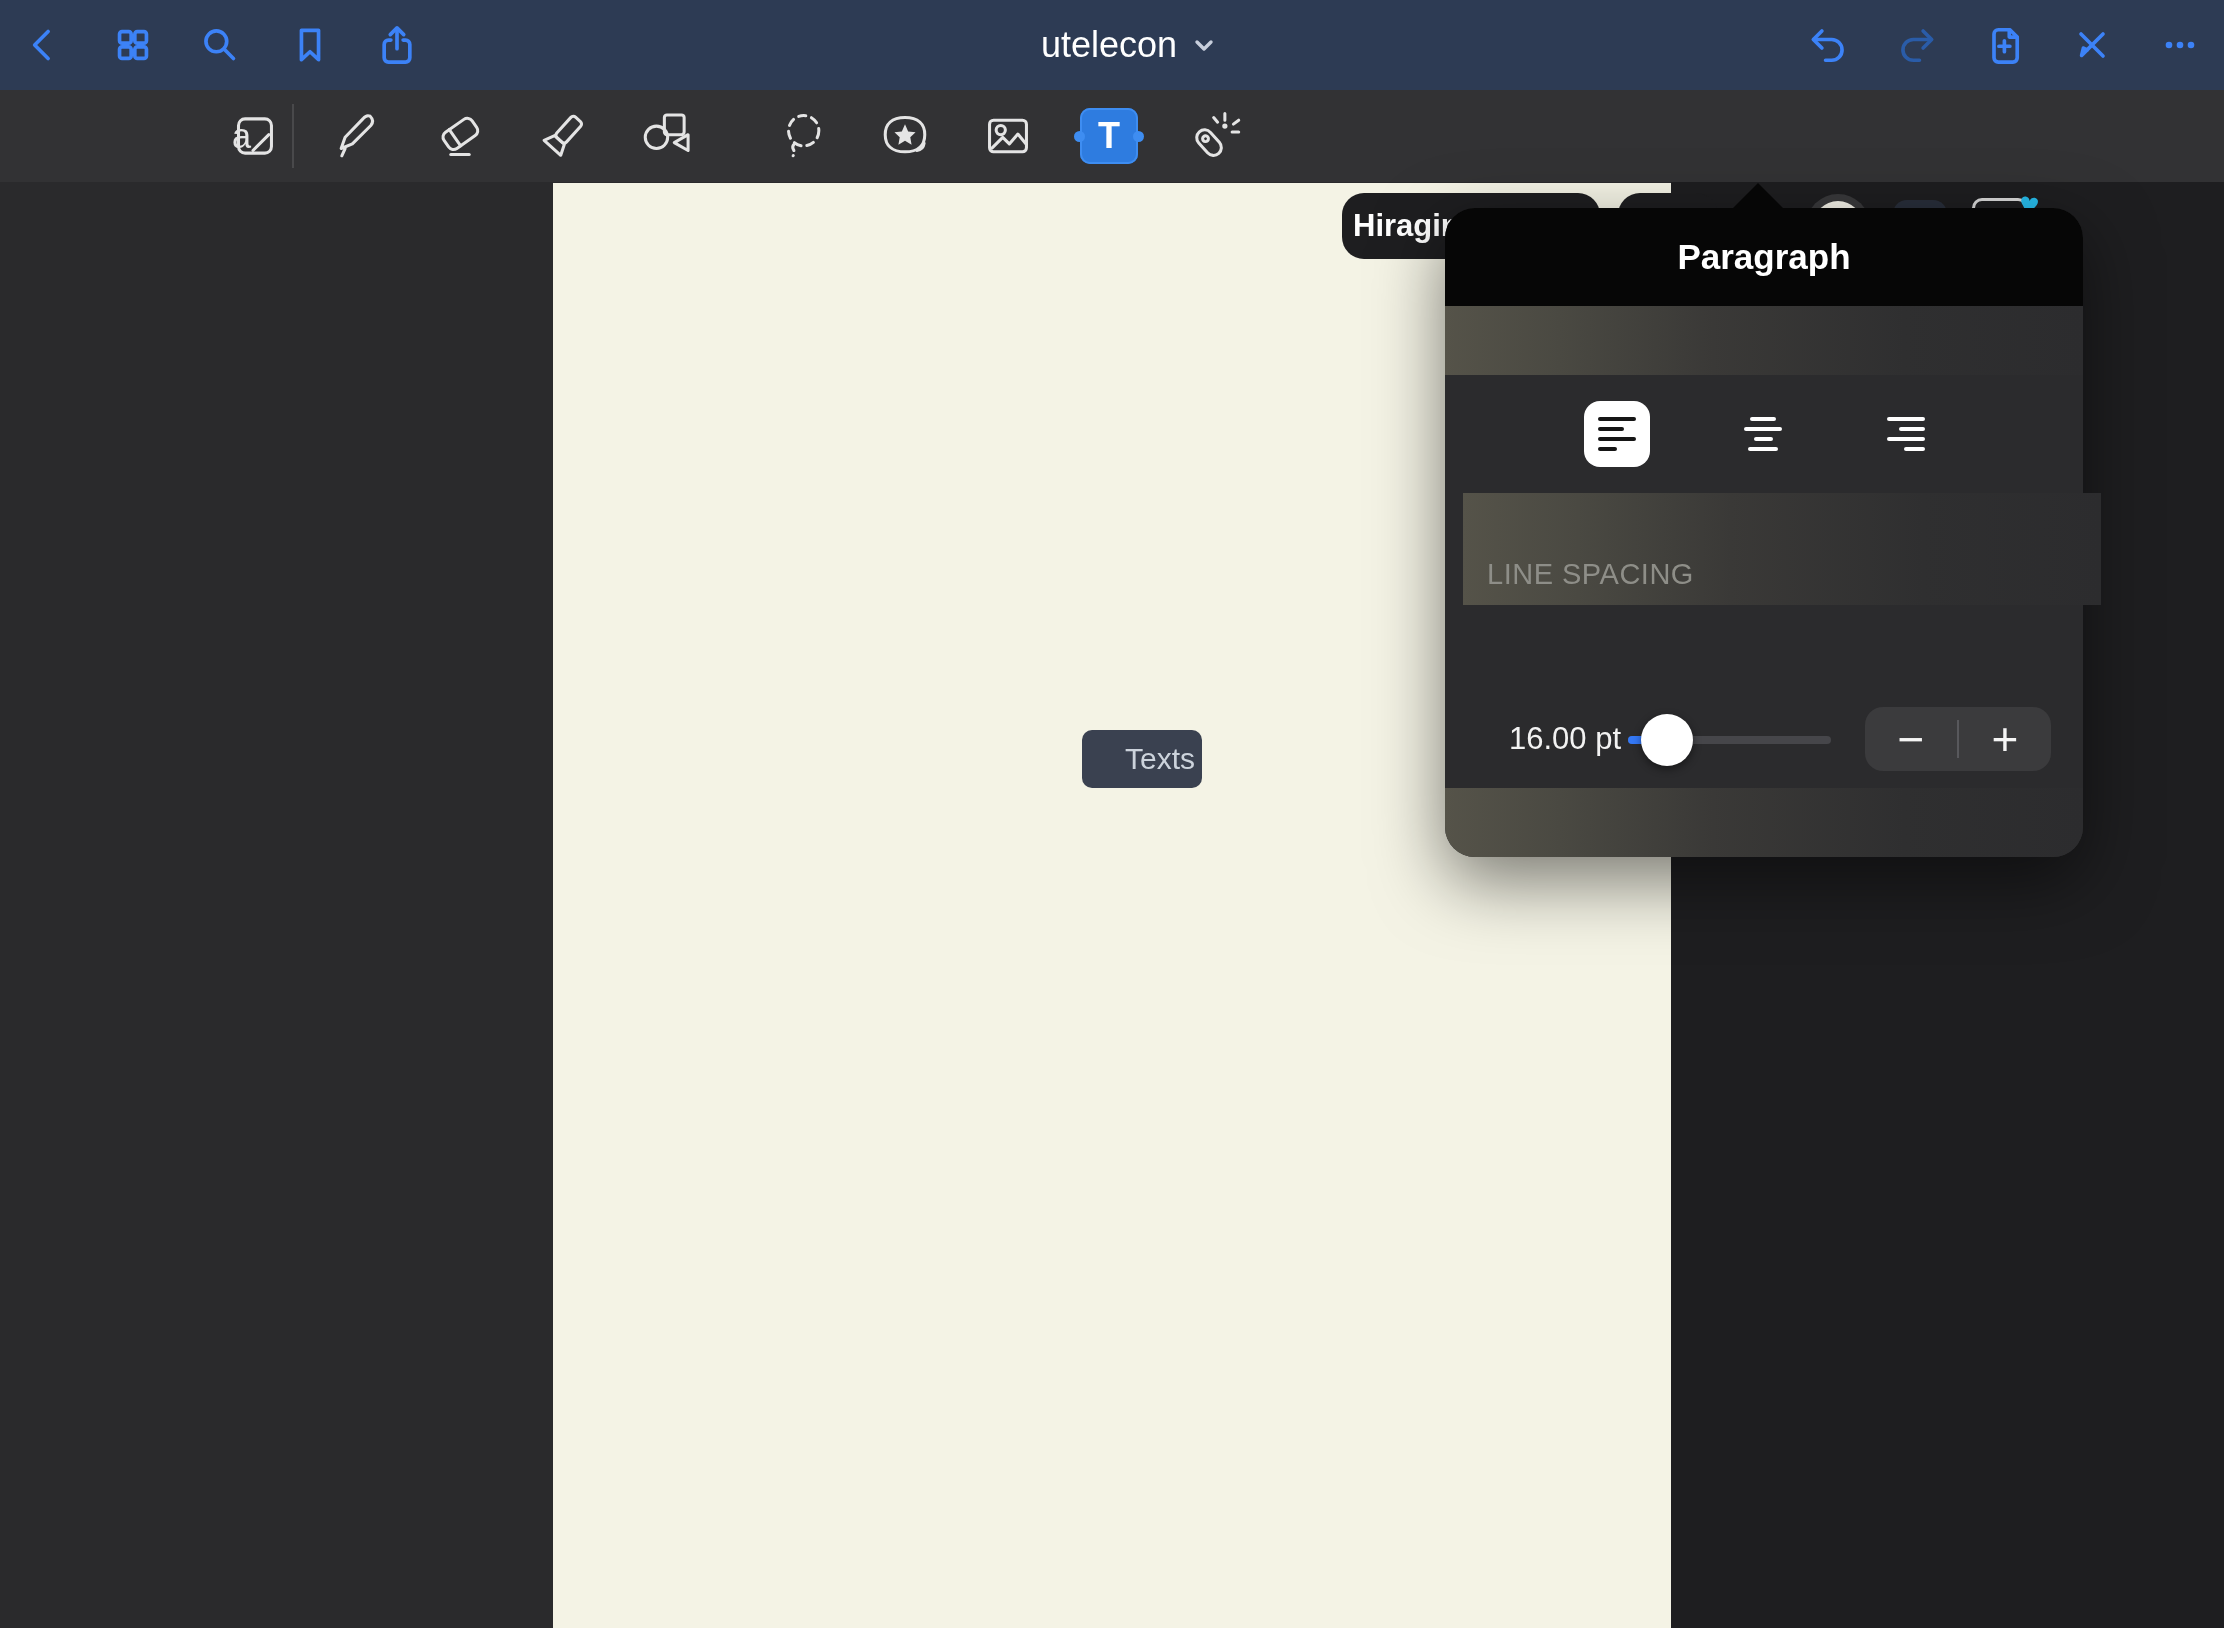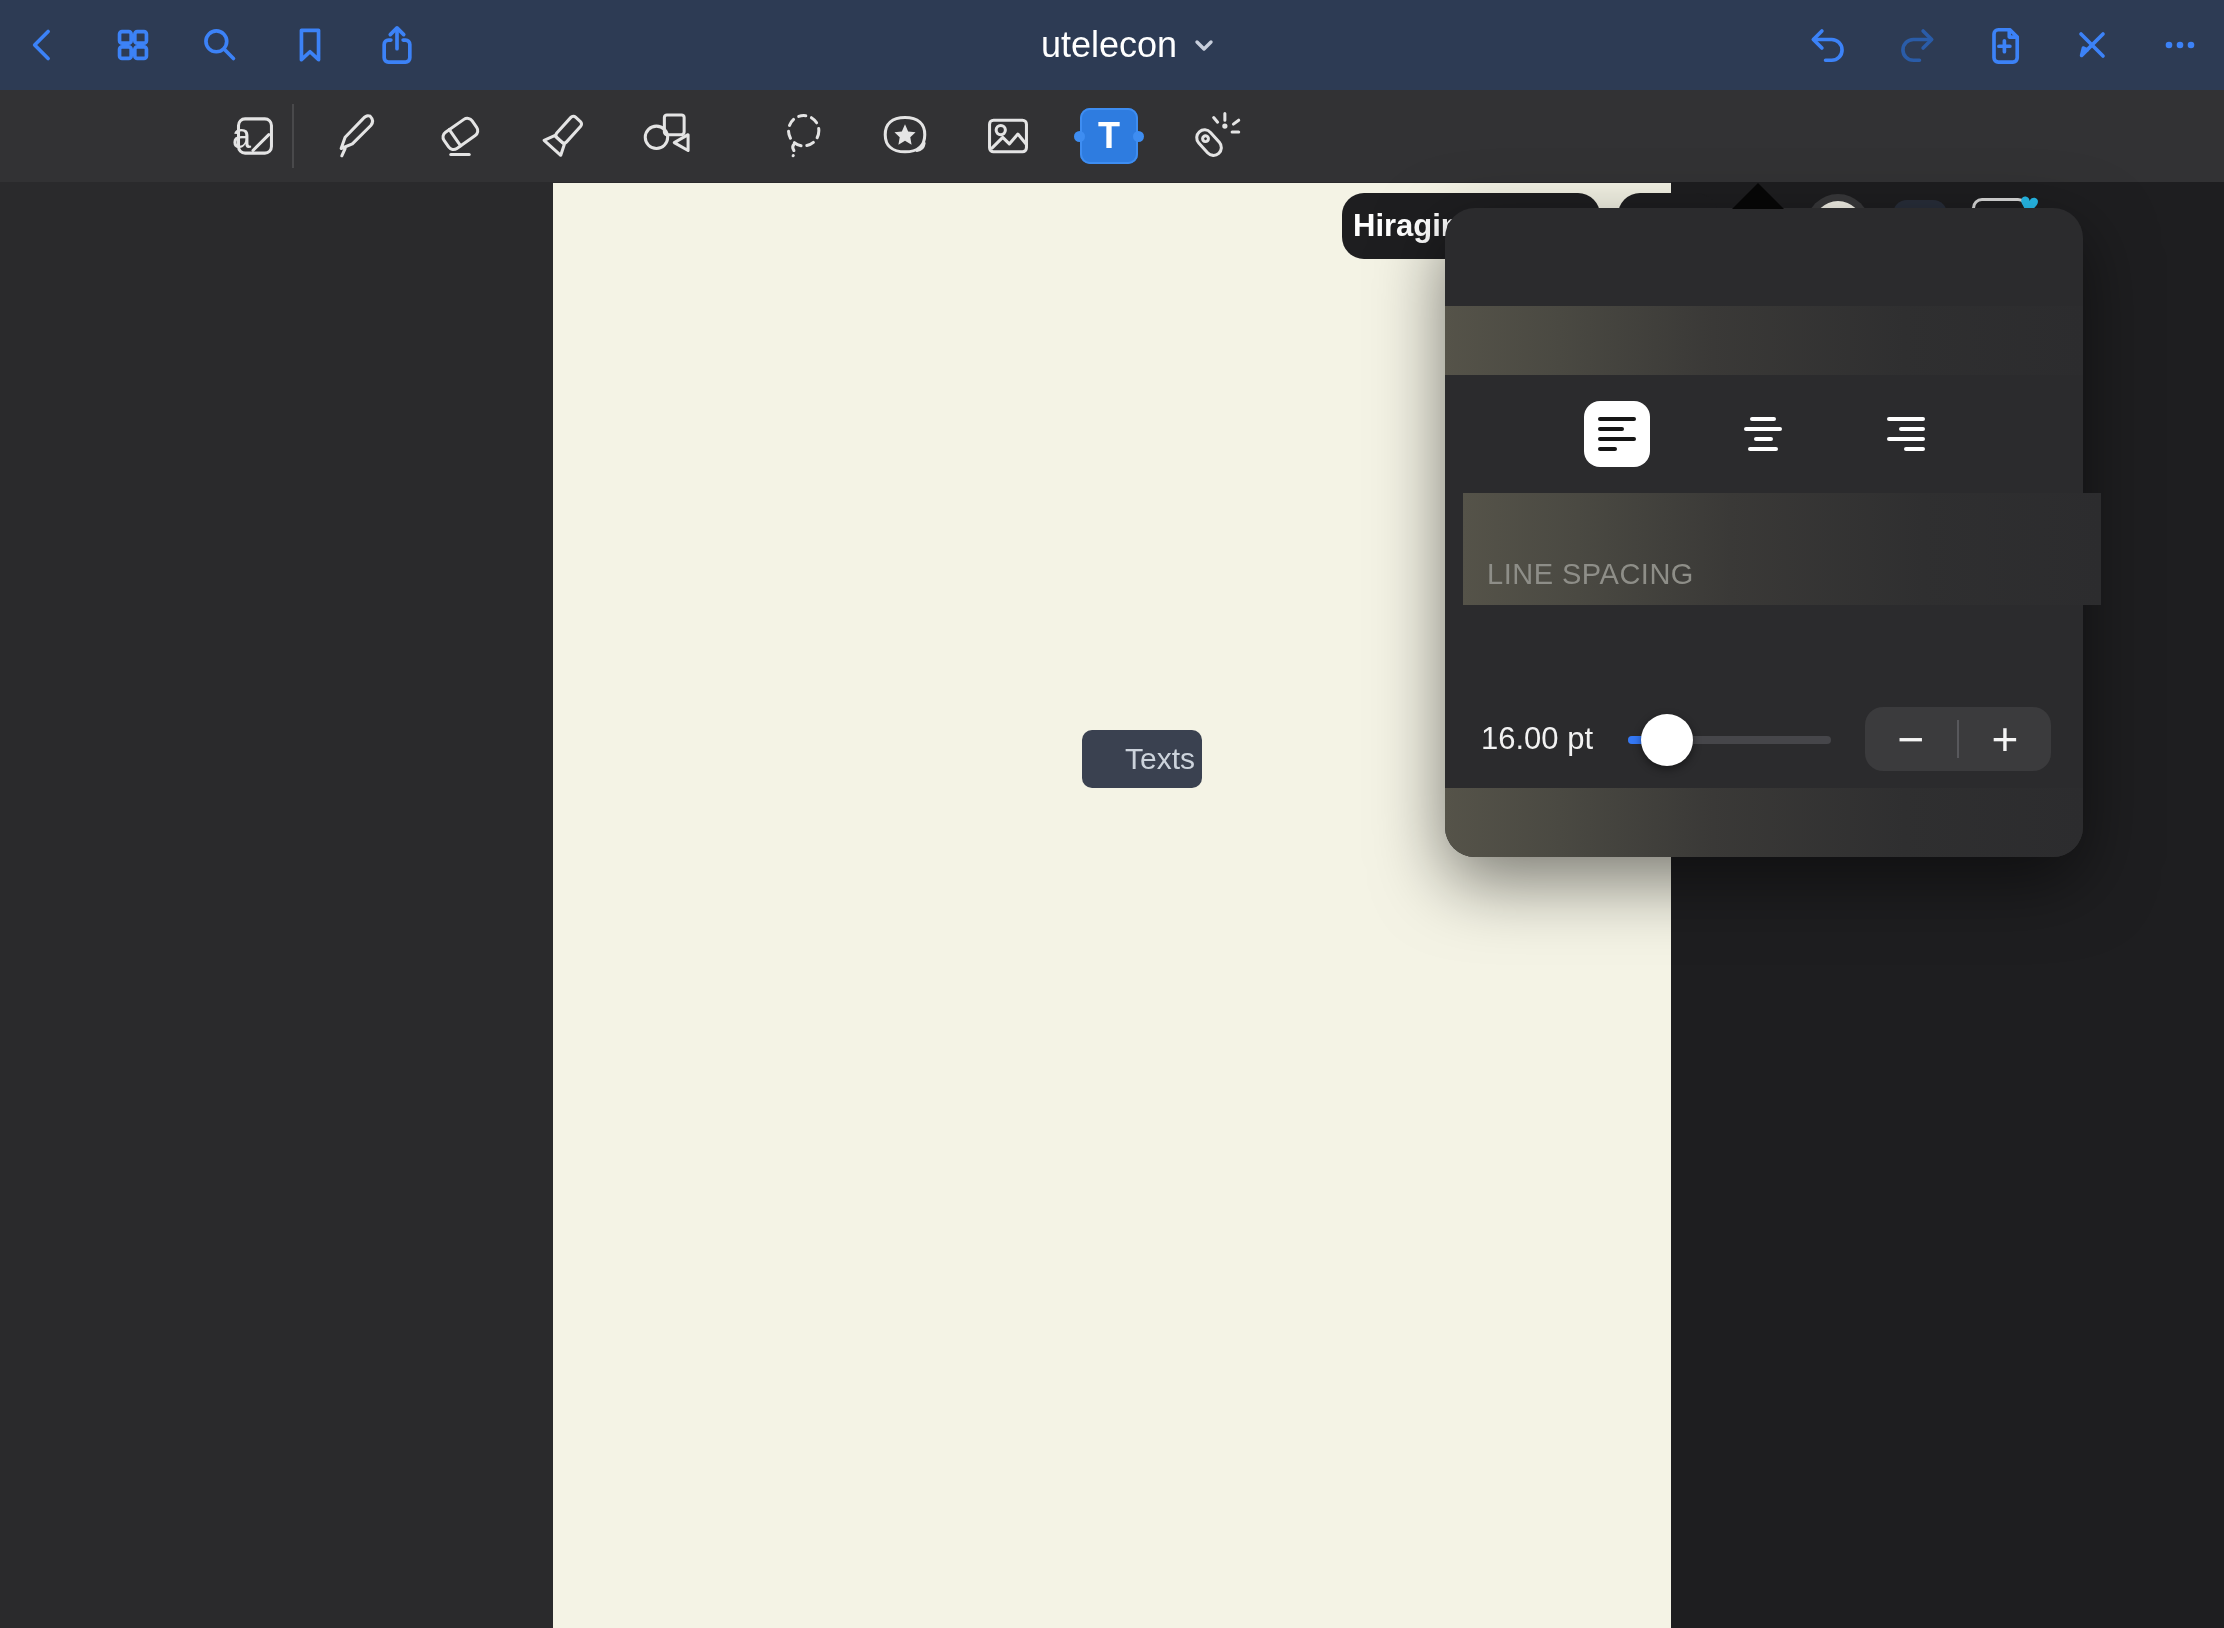--- a/index.html
+++ b/index.html
@@ -137,21 +137,21 @@
   .toggle{
     position:absolute;right:30px;top:12px;width:100px;height:65px;border-radius:33px;background:#33C758;
   }
   .toggle .knob{
     position:absolute;right:4px;top:4px;width:57px;height:57px;border-radius:50%;background:#FFFFFF;
     box-shadow:0 3px 8px rgba(0,0,0,.35);
   }
   .slider-row{
     position:absolute;left:0;top:489px;width:100%;height:91px;background:#2B2B2D;
   }
-  .spacing-value{position:absolute;left:36px;top:24px;color:#F2F2F2;font-size:31px;}
+  .spacing-value{position:absolute;left:64px;top:24px;color:#F2F2F2;font-size:31px;}
   .slider-track{position:absolute;left:183px;top:39px;width:203px;height:8px;border-radius:4px;background:#46464A;}
   .slider-fill{position:absolute;left:183px;top:39px;width:40px;height:8px;border-radius:4px;background:#3478F6;}
   .slider-thumb{
     position:absolute;left:196px;top:17px;width:52px;height:52px;border-radius:50%;background:#FFFFFF;
     box-shadow:0 3px 9px rgba(0,0,0,.45);
   }
   .stepper{
     position:absolute;left:420px;top:10px;width:186px;height:64px;border-radius:18px;background:#3B3B3D;
     display:flex;align-items:center;
   }
@@ -351,20 +351,23 @@
   <div class="canvas-right-dim"></div>
   <div class="paper">
     <div class="text-object">
       <span>Texts</span>
     </div>
   </div>
 </div>
 
 <div class="popover-arrow"></div>
 <div class="popover">
+  <div class="pop-header">
+    <span>Paragraph</span>
+  </div>
 
   <div class="pop-band band-a"></div>
 
   <div class="align-row">
     <div class="align-btn selected" style="left:139px">
       <div class="bars" style="width:38px">
         <div class="bar" style="width:38px"></div>
         <div class="bar" style="width:26px"></div>
         <div class="bar" style="width:38px"></div>
         <div class="bar" style="width:19px"></div>

